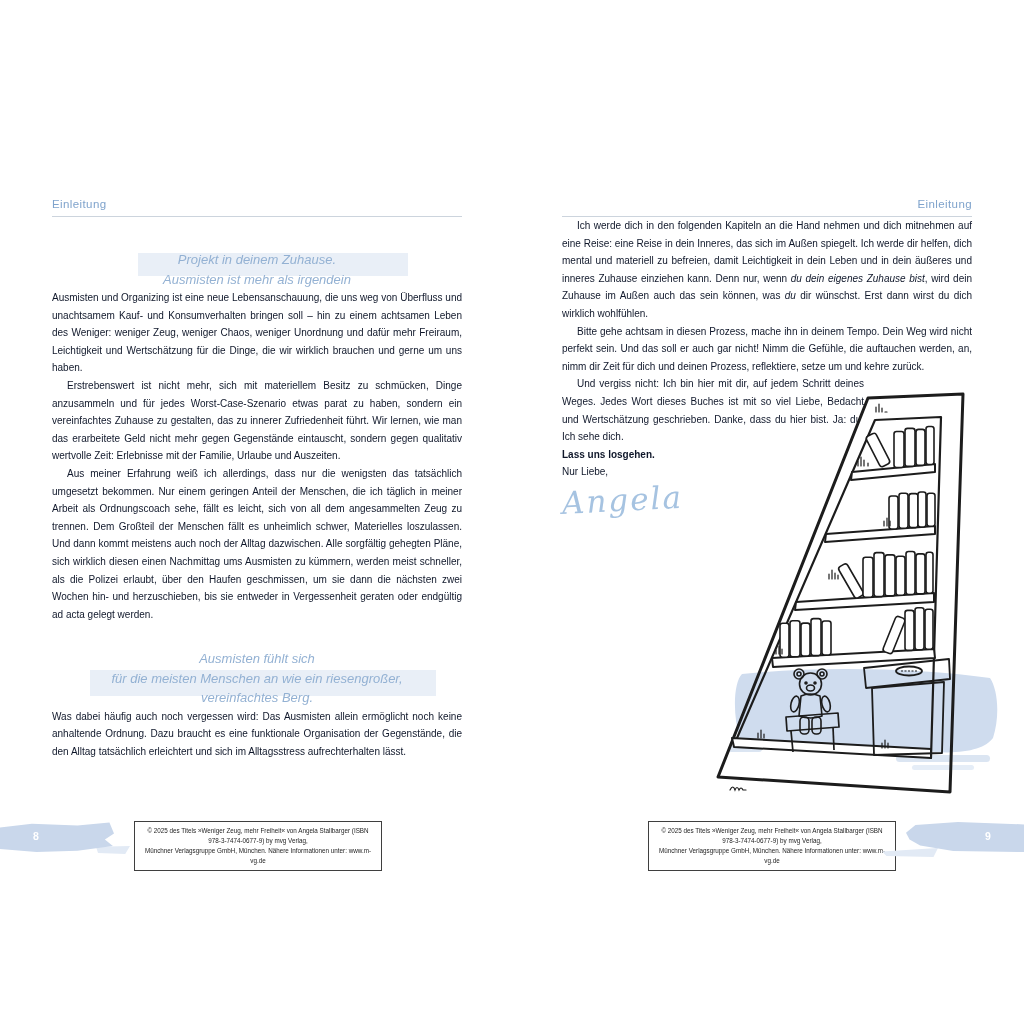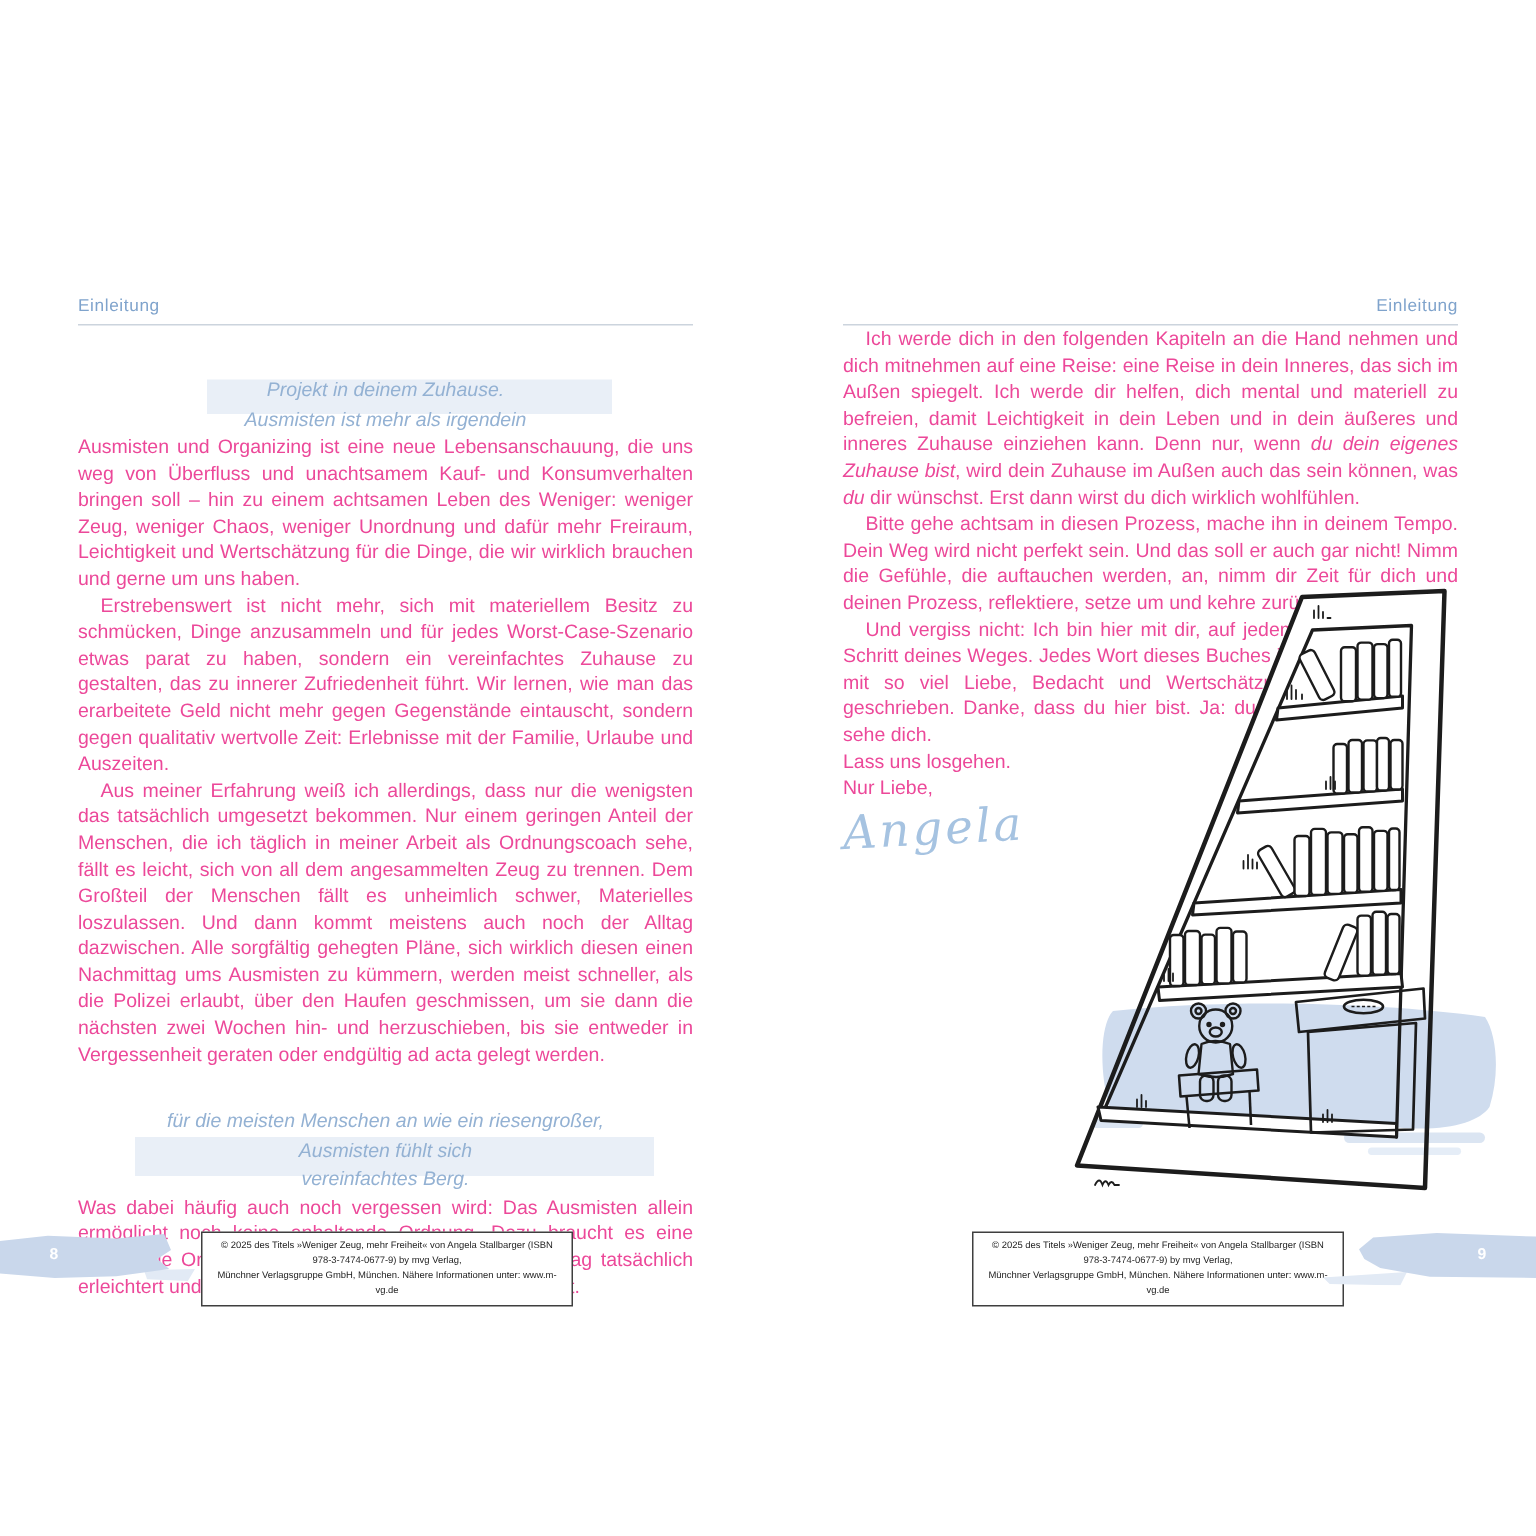--- a/index.html
+++ b/index.html
@@ -11,25 +11,25 @@
   .running-head{font-size:11.5px;color:#7fa3cc;letter-spacing:.4px;}
   .page.right .running-head{text-align:right;}
   .rule{border-bottom:1px solid #ccd4dd;margin-top:6px;}
   .quote{position:relative;text-align:center;font-style:italic;color:#93b1d3;font-size:13px;line-height:1.5;margin-left:auto;margin-right:auto;}
   .q1{margin-top:33px;width:330px;}
   .q2{margin-top:26px;width:366px;}
   .quote .hl{position:absolute;background:#e9eff7;z-index:0;}
   .q1 .hl{left:46px;right:14px;top:3px;height:23px;}
   .q2 .hl{left:16px;right:4px;top:21px;height:26px;}
   .qline{position:relative;z-index:1;}
-  p.body{font-size:13px;line-height:17.6px;text-align:justify;margin:0;color:#ec4899;}
+  p.body{font-size:10px;line-height:17.6px;text-align:justify;margin:0;color:#0f172a;}
   .mt{margin-top:15px;}
   .indent{text-indent:15px;}
   .page.right p.narrow{width:302px;}
-  .cta{margin-top:24px;font-weight:normal;color:#85aad2;font-size:13.2px;}
+  .cta{margin-top:24px;font-weight:bold;color:#85aad2;font-size:13.2px;}
   .closing{margin-top:22px;font-size:13px;}
   .signature{margin-top:4px;font-family:"DejaVu Serif",serif;font-style:italic;font-size:31px;color:#a6c3e1;transform:rotate(-3deg);transform-origin:left center;letter-spacing:2px;}
   .copyright{position:absolute;top:821px;width:248px;border:1px solid #3f3f3f;padding:4px 8px;box-sizing:border-box;text-align:center;font-size:6.3px;line-height:1.6;color:#1d1d1d;background:#fff;}
   .copyright.cl{left:134px;}
   .copyright.cr{left:648px;}
   .swash{position:absolute;height:30px;background:#c9d7eb;top:822px;}
   .swash-left{left:0;width:114px;clip-path:polygon(0 18%,28% 6%,68% 12%,96% 2%,100% 38%,92% 58%,99% 80%,68% 96%,32% 100%,0 90%);}
   .swash-right{right:0;width:118px;clip-path:polygon(0 36%,8% 10%,44% 0,100% 8%,100% 100%,40% 97%,12% 78%,3% 58%);}
   .swash .num{position:absolute;top:8px;color:#ffffff;font-size:10.5px;font-weight:bold;}
   .swash-left .num{left:33px;}
@@ -54,22 +54,22 @@
       <div class="qline">Projekt in deinem Zuhause.</div>
       <div class="qline">Ausmisten ist mehr als irgendein</div>
     </div>
 
     <p class="body mt">Ausmisten und Organizing ist eine neue Lebensanschauung, die uns weg von Überfluss und unachtsamem Kauf- und Konsumverhalten bringen soll – hin zu einem achtsamen Leben des Weniger: weniger Zeug, weniger Chaos, weniger Unordnung und dafür mehr Freiraum, Leichtigkeit und Wertschätzung für die Dinge, die wir wirklich brauchen und gerne um uns haben.</p>
     <p class="body indent">Erstrebenswert ist nicht mehr, sich mit materiellem Besitz zu schmücken, Dinge anzusammeln und für jedes Worst-Case-Szenario etwas parat zu haben, sondern ein vereinfachtes Zuhause zu gestalten, das zu innerer Zufriedenheit führt. Wir lernen, wie man das erarbeitete Geld nicht mehr gegen Gegenstände eintauscht, sondern gegen qualitativ wertvolle Zeit: Erlebnisse mit der Familie, Urlaube und Auszeiten.</p>
     <p class="body indent">Aus meiner Erfahrung weiß ich allerdings, dass nur die wenigsten das tatsächlich umgesetzt bekommen. Nur einem geringen Anteil der Menschen, die ich täglich in meiner Arbeit als Ordnungscoach sehe, fällt es leicht, sich von all dem angesammelten Zeug zu trennen. Dem Großteil der Menschen fällt es unheimlich schwer, Materielles loszulassen. Und dann kommt meistens auch noch der Alltag dazwischen. Alle sorgfältig gehegten Pläne, sich wirklich diesen einen Nachmittag ums Ausmisten zu kümmern, werden meist schneller, als die Polizei erlaubt, über den Haufen geschmissen, um sie dann die nächsten zwei Wochen hin- und herzuschieben, bis sie entweder in Vergessenheit geraten oder endgültig ad acta gelegt werden.</p>
 
     <div class="quote q2">
       <span class="hl"></span>
+      <div class="qline">Ausmisten fühlt sich</div>
       <div class="qline">für die meisten Menschen an wie ein riesengroßer,</div>
-      <div class="qline">Ausmisten fühlt sich</div>
       <div class="qline">vereinfachtes Berg.</div>
     </div>
 
     <p class="body mt">Was dabei häufig auch noch vergessen wird: Das Ausmisten allein ermöglicht noch keine anhaltende Ordnung. Dazu braucht es eine funktionale Organisation der Gegenstände, die den Alltag tatsächlich erleichtert und sich im Alltagsstress aufrechterhalten lässt.</p>
   </section>
 
   <section class="page right">
     <div class="running-head">Einleitung</div>
     <div class="rule"></div>
 

